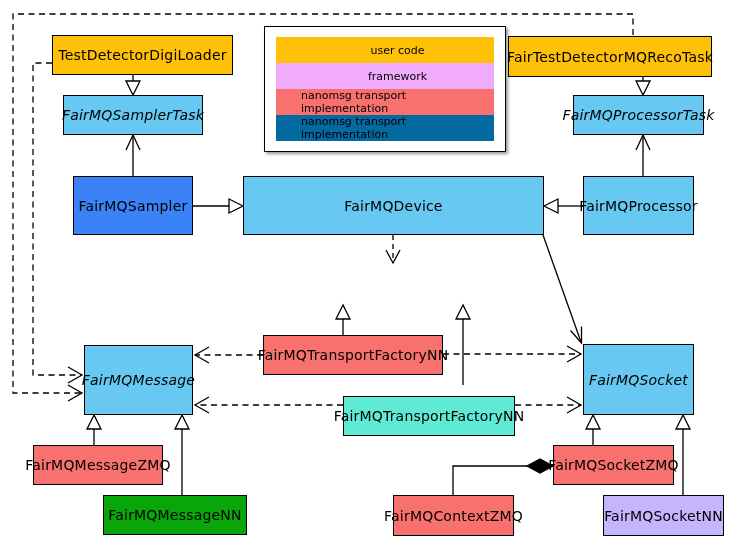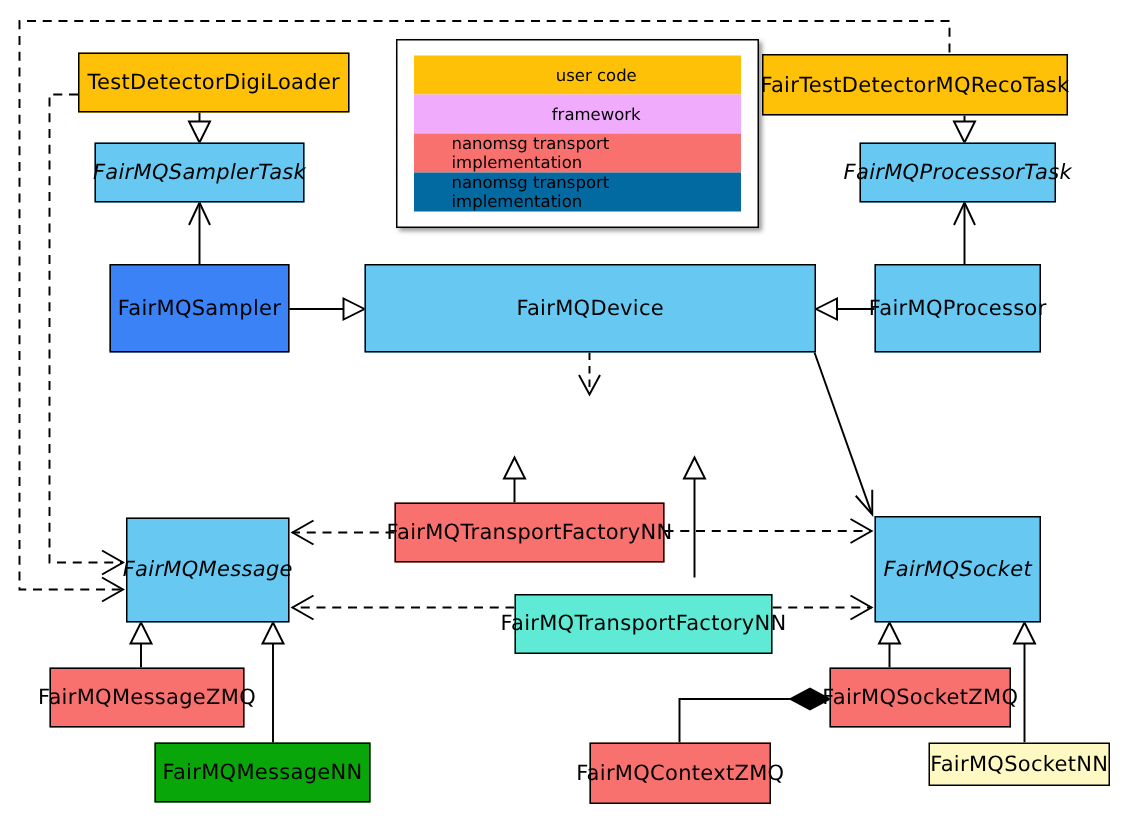--- a/index.html
+++ b/index.html
@@ -169,17 +169,17 @@
   <div class="node abstract" style="left: 583px; top: 344px; width: 111px; height: 71px; background: rgb(103, 200, 241);">FairMQSocket</div>
 
   <div class="node abstract" style="left: 84px; top: 345px; width: 109px; height: 70px; background: rgb(103, 200, 241);">FairMQMessage</div>
 
   <div class="node" style="left: 33px; top: 445px; width: 130px; height: 40px; background: rgb(248, 113, 110);">FairMQMessageZMQ</div>
 
   <div class="node" style="left: 103px; top: 495px; width: 144px; height: 40px; background: rgb(9, 166, 9);">FairMQMessageNN</div>
 
   <div class="node" style="left: 553px; top: 445px; width: 121px; height: 40px; background: rgb(248, 113, 110);">FairMQSocketZMQ</div>
 
-  <div class="node" style="left: 603px; top: 495px; width: 121px; height: 29px; background: #fef9c3; margin-left: 16px;">FairMQSocketNN</div>
+  <div class="node" style="left: 603px; top: 495px; width: 121px; height: 41px; background: #c4b5fd;">FairMQSocketNN</div>
 
   <div class="node" style="left: 393px; top: 495px; width: 121px; height: 41px; background: rgb(248, 113, 110);">FairMQContextZMQ</div>
 
 </div>
 
 </body></html>

